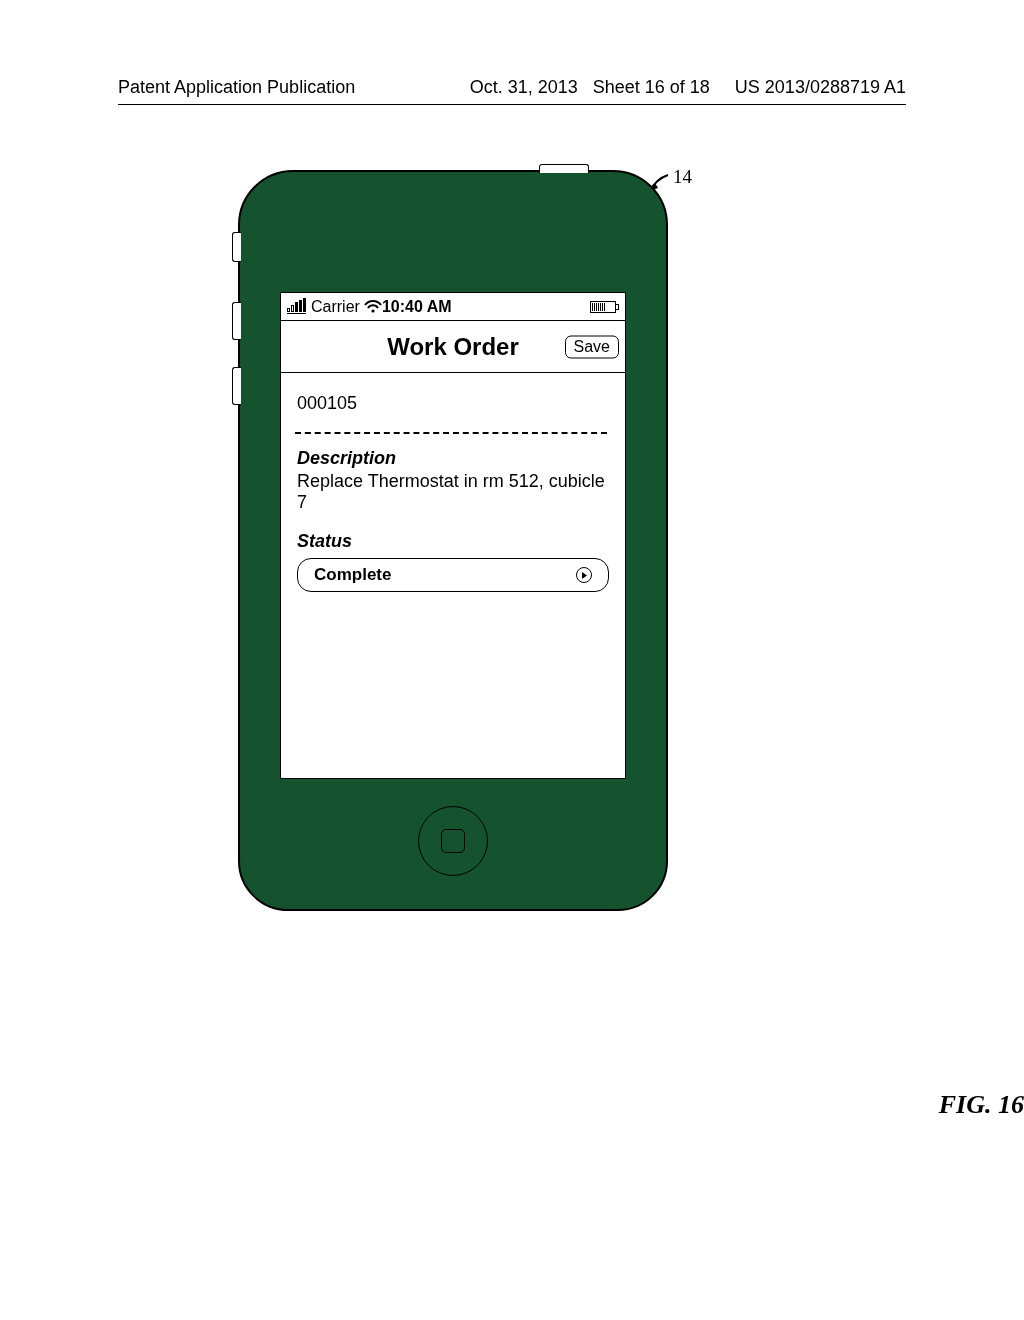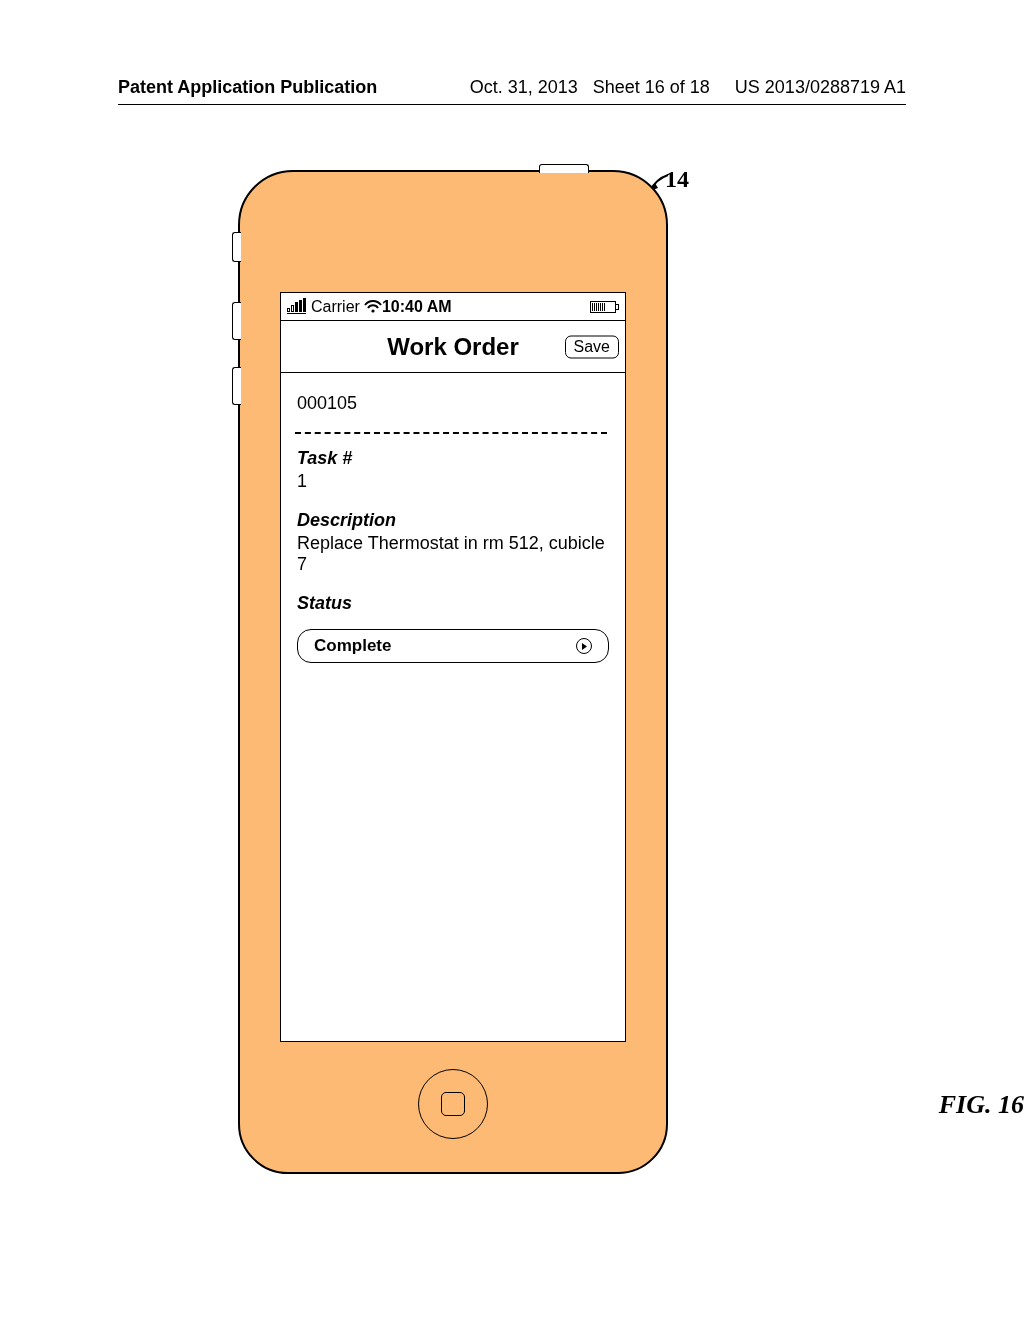--- a/index.html
+++ b/index.html
@@ -14,39 +14,39 @@
   }
   .page-header {
     position: absolute;
     top: 77px;
     left: 118px;
     right: 118px;
     display: flex;
     justify-content: space-between;
     font-size: 18px;
   }
-  .page-header .left { font-weight: bold; }
+  .page-header .left { font-weight: normal; }
   .page-header .right { font-weight: normal; }
   .header-line {
     position: absolute;
     top: 104px;
     left: 118px;
     right: 118px;
     border-top: 1.5px solid #000;
   }
 
   .device-frame {
     position: absolute;
     left: 238px;
     top: 170px;
     width: 430px;
-    height: 1004px;
+    height: 741px;
     border: 2px solid #000;
     border-radius: 55px 55px 50px 50px;
-    background: #fdba74;
+    background: #14532d;
   }
 
   
   .power-btn {
     position: absolute;
     top: -8px;
     right: 77px;
     width: 50px;
     height: 9px;
     border: 1.5px solid #000;
@@ -144,21 +144,21 @@
   .content { padding: 20px 16px 0 16px; }
   .field-label { font-style: italic; font-weight: bold; font-size: 18px; margin-bottom:2px;}
   .field-value { font-size: 18px; }
   .divider {
     border: none;
     border-top: 2px dashed #000;
     margin: 16px 0 14px -2px;
     width: 100%;
   }
   .block { margin-bottom: 18px; }
-  .status-label { font-style: italic; font-weight: bold; font-size:18px; margin-top:10px; margin-bottom:15px;}
+  .status-label { font-style: italic; font-weight: bold; font-size:18px; margin-top:10px; margin-bottom:6px;}
   .status-select {
     border:1.5px solid #000; border-radius:14px;
     padding: 6px 16px;
     display:flex; align-items:center; justify-content:space-between;
     font-weight:bold; font-size:17px; cursor:pointer;
   }
   .status-select .chev {
     width:16px;height:16px;border:1.5px solid #000;border-radius:50%;
     display:inline-flex;align-items:center;justify-content:center;
   }
@@ -170,22 +170,23 @@
     display:flex; align-items:center; justify-content:center; cursor:pointer;
   }
   .home-btn .sq { width:24px; height:24px; border:1.5px solid #000; border-radius:5px;}
 
   .fig-caption {
     position:absolute; left:0; right:0; top:1090px; text-align:right;
     font-family: "Times New Roman", serif; font-weight:bold; font-size:26px;font-style:italic;
   }
 
   .callout {
-    position:absolute; font-weight:bold; font-size:24px;
+    position:absolute; font-weight:normal; font-size:19px;
     font-family: "Times New Roman", serif;
+    margin-left: 8px;
   }
   .lead { position:absolute; }
   .lead svg { display:block; overflow:visible; }
 
 </style>
 </head>
 <body>
 
 <div class="page-header">
   <div class="left">Patent Application Publication</div>
@@ -279,24 +280,20 @@
       <div class="nav-title">Work Order</div>
       <button class="save-btn">Save</button>
     </div>
 
     <div class="content">
       <div class="block">
         <div class="field-value">000105</div>
       </div>
       <hr class="divider">
       <div class="block">
-        <div class="field-label">Task #</div>
-        <div class="field-value">1</div>
-      </div>
-      <div class="block">
         <div class="field-label">Description</div>
         <div class="field-value">Replace Thermostat in rm 512, cubicle 7</div>
       </div>
       <div class="status-label">Status</div>
       <div class="status-select">
         <span>Complete</span>
         <span class="chev">
           <svg width="9" height="9" viewBox="0 0 9 9">
               <path d="M2 1 L7 4.5 L2 8 Z" fill="#000"></path>
             </svg>

